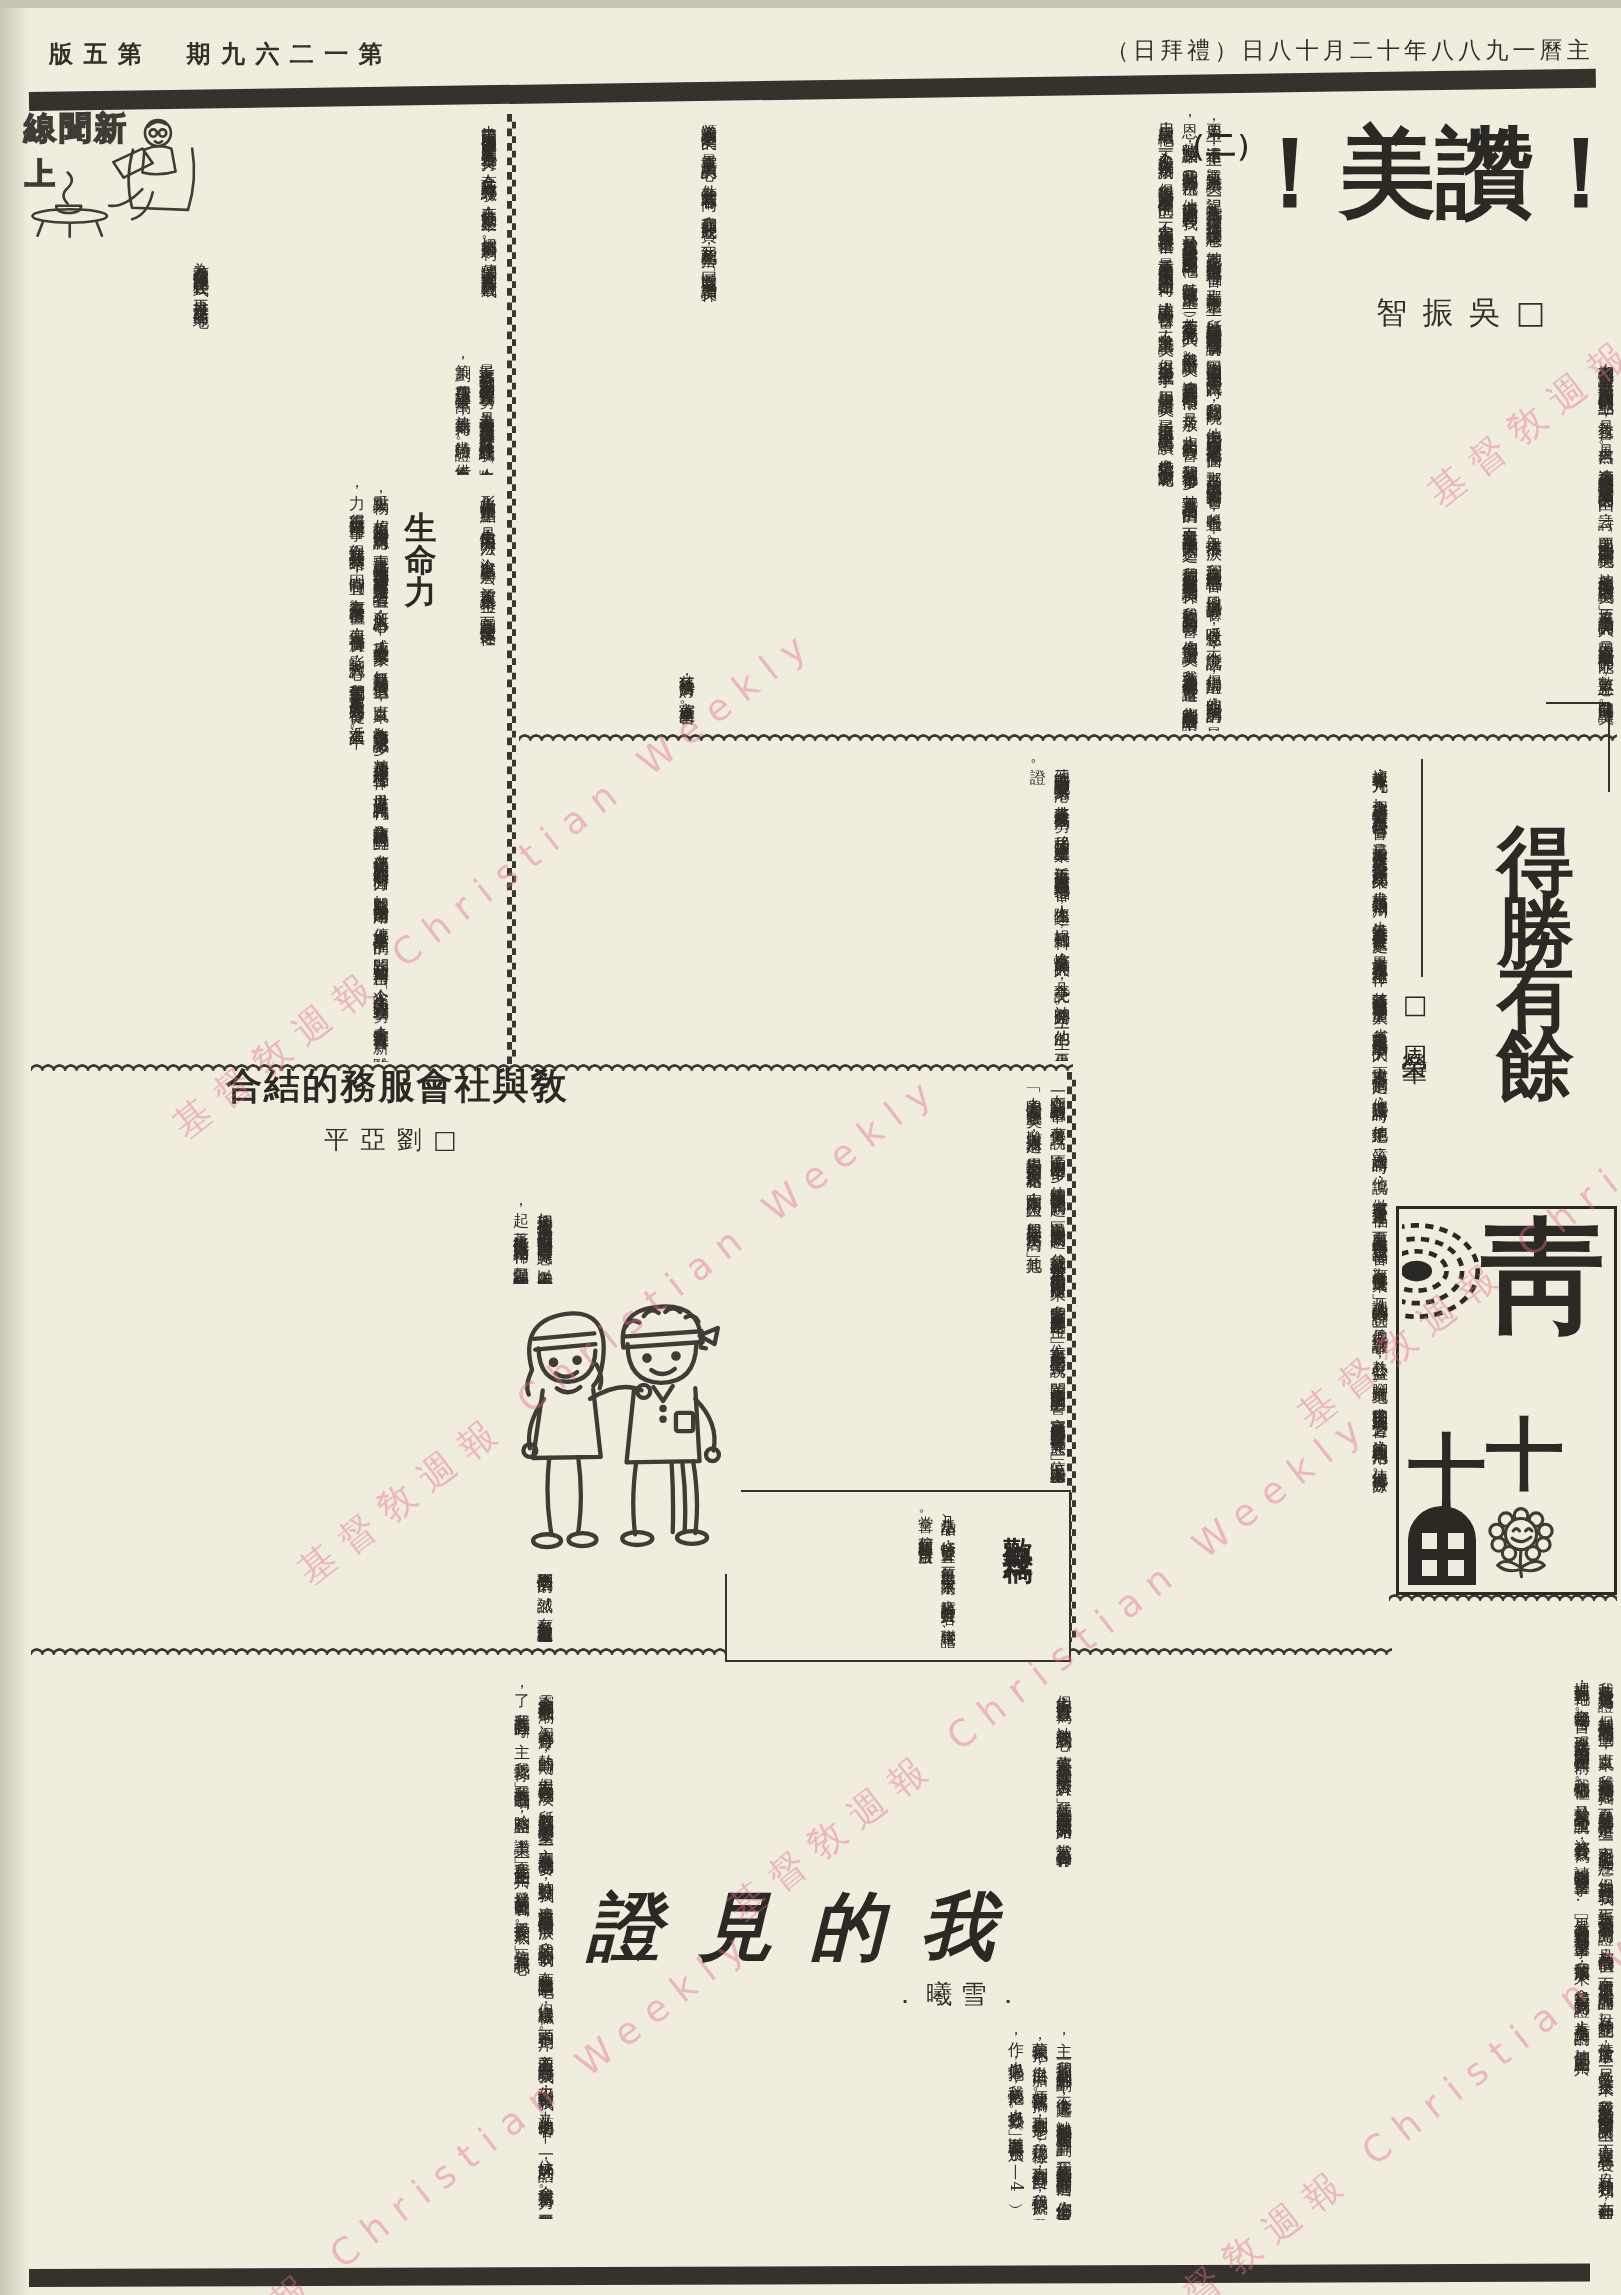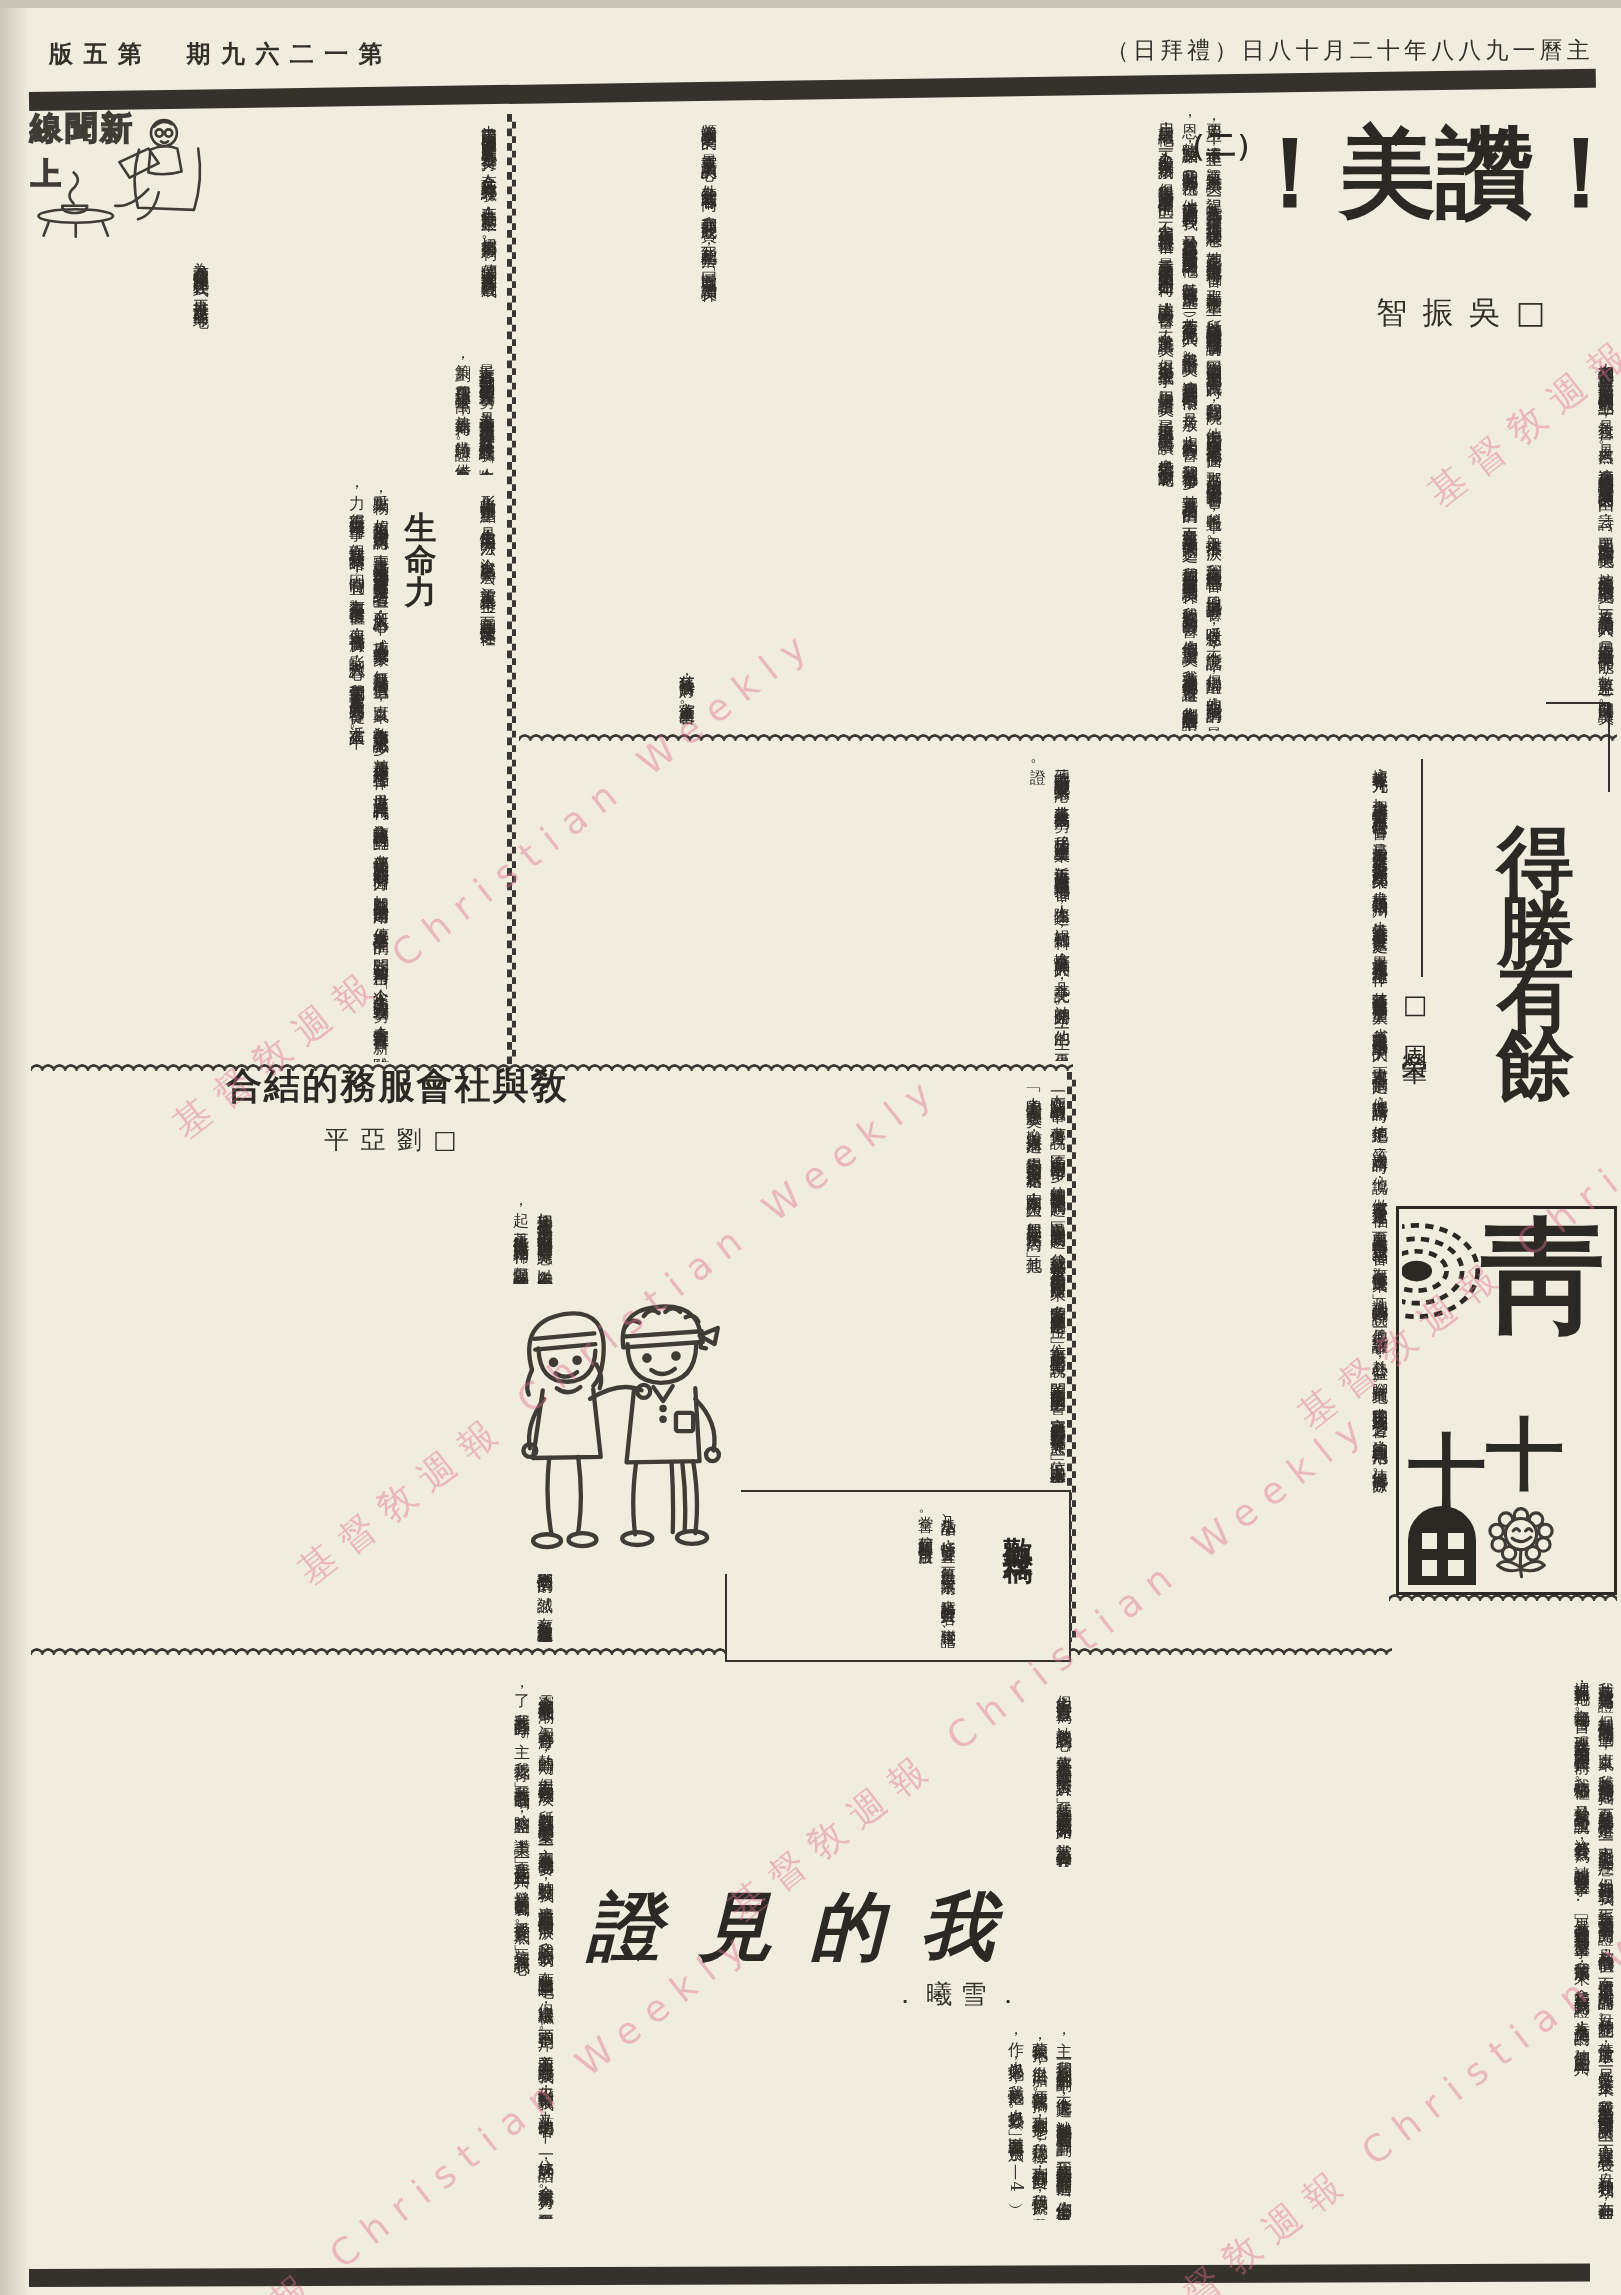--- a/index.html
+++ b/index.html
@@ -43,21 +43,21 @@
   <div class="abs rule" style="left:28.5px;top:84px;width:1567px;height:18.7px;transform:rotate(-0.85deg);transform-origin:left center;"></div>
 
   <div class="wm" style="left:1348px;top:218px;">基督敎週報 Christian Weekly</div>
   <div class="wm" style="left:93px;top:850px;">基督敎週報 Christian Weekly</div>
   <div class="wm" style="left:218px;top:1296px;">基督敎週報 Christian Weekly</div>
   <div class="wm" style="left:648px;top:1633px;">基督敎週報 Christian Weekly</div>
   <div class="wm" style="left:1218px;top:1140px;">基督敎週報 Christian Weekly</div>
   <div class="wm" style="left:31px;top:2151px;">基督敎週報 Christian Weekly</div>
   <div class="wm" style="left:1063px;top:2048px;">基督敎週報 Christian Weekly</div>
 
-  <div class="abs sec" style="left:28px;top:98px;width:179px;height:134px;">
+  <div class="abs sec" style="left:22px;top:98px;width:179px;height:134px;">
     <div class="abs" style="left:2.1px;top:1px;font-size:32px;font-weight:bold;color:#f1edde;-webkit-text-stroke:1.6px #3f3c35;letter-spacing:3.1px;">線聞新</div>
     <div class="abs" style="left:3.1px;top:48px;font-size:30px;font-weight:bold;color:#f1edde;-webkit-text-stroke:1.6px #3f3c35;">上</div>
     <svg class="abs" style="left:0;top:0;" width="179" height="134" viewBox="0 0 345 258">
       <g class="stroke" stroke-width="5">
         <circle cx="262" cy="52" r="25"></circle>
         <path d="M243 40 q16 -16 34 -5"></path>
         <circle cx="253" cy="52" r="7"></circle>
           <circle cx="271" cy="52" r="7"></circle>
         <path d="M256 68 q7 6 14 0"></path>
         <path d="M214 84 q-16 56 -2 112 l108 4 q18 -58 8 -118"></path>

